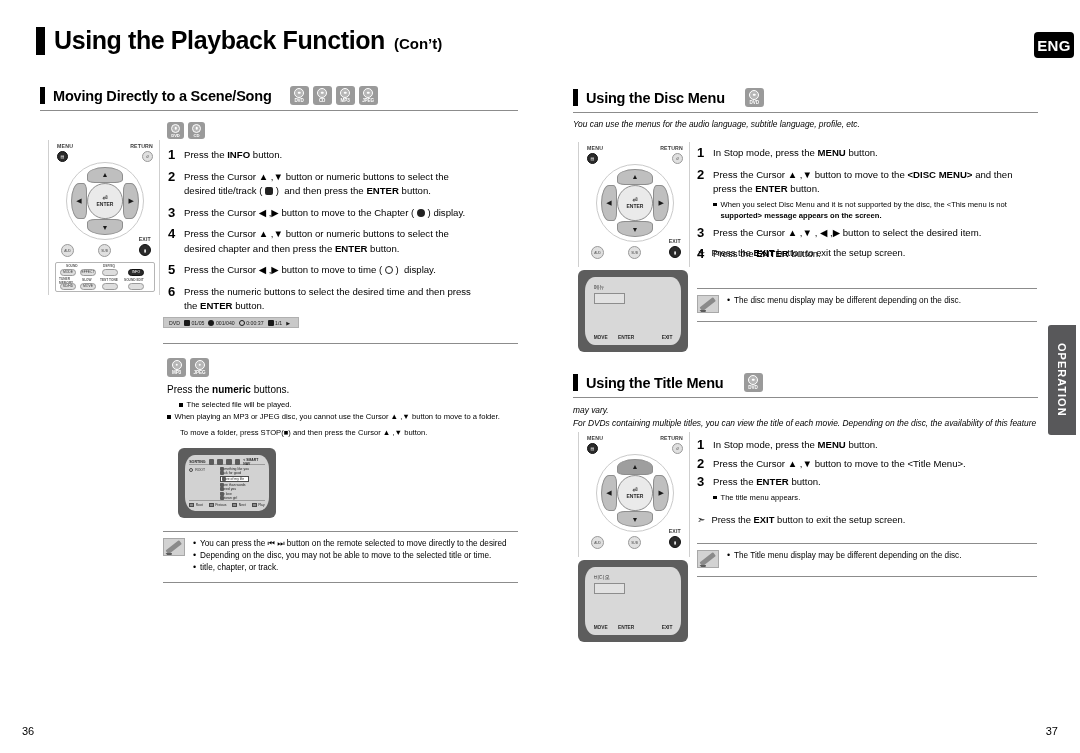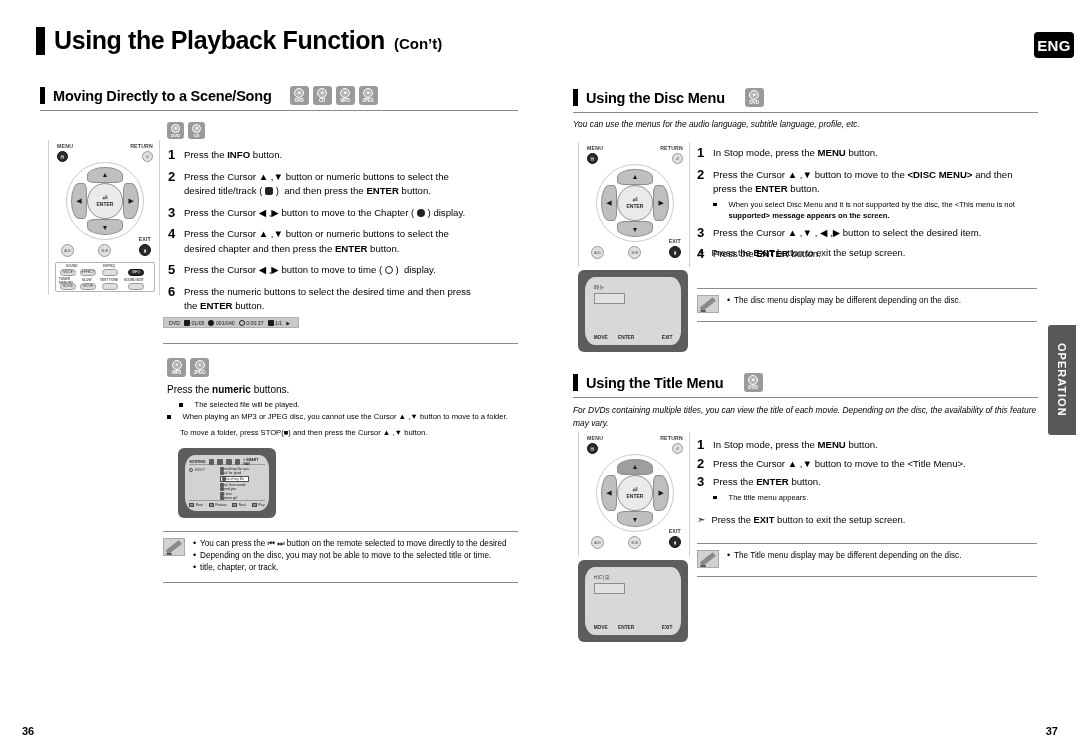--- a/index.html
+++ b/index.html
@@ -36,21 +36,21 @@
     color: #fff;
     display: flex; align-items: center; justify-content: center;
   }
   .side-tab span {
     writing-mode: vertical-rl;
     font-size: 11px; font-weight: bold; letter-spacing: 1px;
   }
 
   .page-num {
     position: absolute; bottom: 16px;
-    font-size: 11px; color: #000; font-weight: bold;
+    font-size: 11px; color: #000; font-weight: normal;
   }
   .page-num.left { left: 22px; }
   .page-num.right { right: 22px; }
 
   
   .main-title {
     position: absolute; left: 36px; top: 26px;
     display: flex; align-items: baseline; gap: 9px;
   }
   .main-title .bar {
@@ -119,21 +119,21 @@
   .step .n {
     font-size: 13px; font-weight: bold; line-height: 14px;
     min-width: 9px; flex: 0 0 auto; text-align: left;
   }
   .step .txt { flex: 1; }
   .step b { font-weight: bold; }
 
   .substep {
     font-size: 7.6px; line-height: 11.5px;
     margin: 2px 0 4px 16px;
-    display: flex; gap: 12px;
+    display: flex; gap: 4px;
   }
   .substep .sq {
     width: 3.5px; height: 3.5px; background: #000;
     margin-top: 4px; flex: 0 0 auto;
   }
   .arrow-note {
     font-size: 9.4px; line-height: 14px;
     display: flex; gap: 6px; align-items: flex-start;
   }
   .arrow-note .ar { font-size: 10px; line-height: 13px; }
@@ -733,22 +733,22 @@
     <div class="disc-row" style="margin-left:12px;">
       <div class="disc big">
           <div class="ring"></div>
           <div class="lbl">DVD</div>
         </div>
     </div>
   </div>
   <div class="sec-rule" style="left:573px; top:397px; width:465px;"></div>
 
   <div class="intro" style="left:573px; top:404px; width:470px;">
+    <div>may vary.</div>
     <div>For DVDs containing multiple titles, you can view the title of each movie. Depending on the disc, the availability of this feature</div>
-    <div>may vary.</div>
   </div>
 
   <div class="remote" style="left:578px; top:432px; width:112px; height:125px;">
     <div class="rc-inner">
       <div class="lbl-sm" style="left:8px; top:3px;">MENU</div>
       <div class="rbtn dark" style="left:8px; top:11px; width:11px; height:11px;">▤</div>
       <div class="lbl-sm" style="right:6px; top:3px;">RETURN</div>
       <div class="rbtn" style="right:6px; top:11px; width:11px; height:11px;">↺</div>
 
       <div class="dpad" style="left:17px; top:22px; width:78px; height:78px;">

